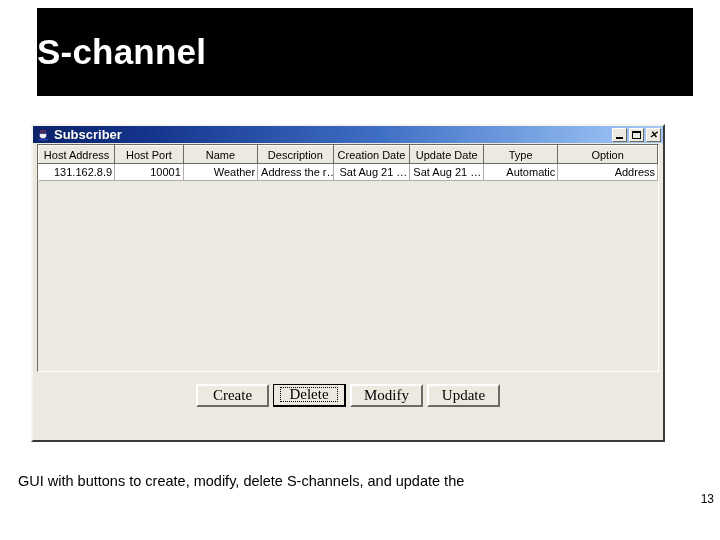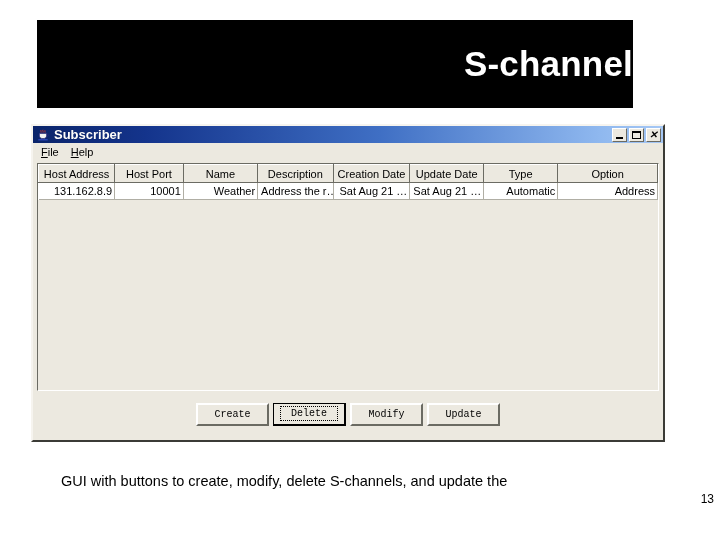--- a/index.html
+++ b/index.html
@@ -12,27 +12,27 @@
     background: #ffffff;
     font-family: "Liberation Sans", sans-serif;
     overflow: hidden;
     position: relative;
   }
 
   
   .title-banner {
     position: absolute;
     left: 37px;
-    top: 20px;
-    width: 596px;
+    top: 8px;
+    width: 656px;
     height: 88px;
     background: #000000;
     display: flex;
     align-items: center;
-    justify-content: flex-end;
+    justify-content: flex-start;
   }
   .title-banner-text {
     color: #ffffff;
     font-size: 35px;
     font-weight: bold;
     letter-spacing: 0.2px;
     font-family: "Liberation Sans", sans-serif;
   }
 
   
@@ -208,23 +208,23 @@
     margin-top: 3px;
   }
   .swing-button {
     min-width: 73px;
     height: 23px;
     background: #ece9e0;
     border-top: 2px solid #ffffff;
     border-left: 2px solid #ffffff;
     border-right: 2px solid #6b6b63;
     border-bottom: 2px solid #6b6b63;
-    font-size: 10px;
-    color: #000000;
-    font-family: Liberation Mono, monospace;
+    font-size: 15px;
+    color: #000000;
+    font-family: Liberation Serif, serif;
     display: flex;
     align-items: center;
     justify-content: center;
     box-sizing: border-box;
     padding: 0 6px;
     text-align: center;
   }
   .swing-button.focused {
     border-top: 1px solid #ffffff;
     border-left: 1px solid #ffffff;
@@ -249,21 +249,20 @@
     left: 18px;
     top: 470px;
     width: 684px;
     font-size: 14.5px;
     color: #000000;
     line-height: 22px;
     font-family: "Liberation Sans", sans-serif;
   }
   .caption-line {
     display: block;
-    margin-left: 43px;
   }
   .page-number {
     position: absolute;
     right: 6px;
     top: 492px;
     font-size: 12px;
     color: #000000;
     font-family: "Liberation Sans", sans-serif;
   }
 </style>
@@ -294,24 +293,20 @@
         </span>
       <span class="win-btn">
           <i class="glyph-max"></i>
         </span>
       <span class="win-btn">
           <i class="glyph-close">✕</i>
         </span>
     </span>
   </div>
 
-  <div class="menubar">
-    <span class="menu-item"><span class="mnemonic">F</span>ile</span>
-    <span class="menu-item"><span class="mnemonic">H</span>elp</span>
-  </div>
 
   <div class="table-panel">
     <table class="grid">
       <colgroup>
         <col style="width:12.3%">
         <col style="width:11.1%">
         <col style="width:12.0%">
         <col style="width:12.2%">
         <col style="width:12.4%">
         <col style="width:11.9%">

